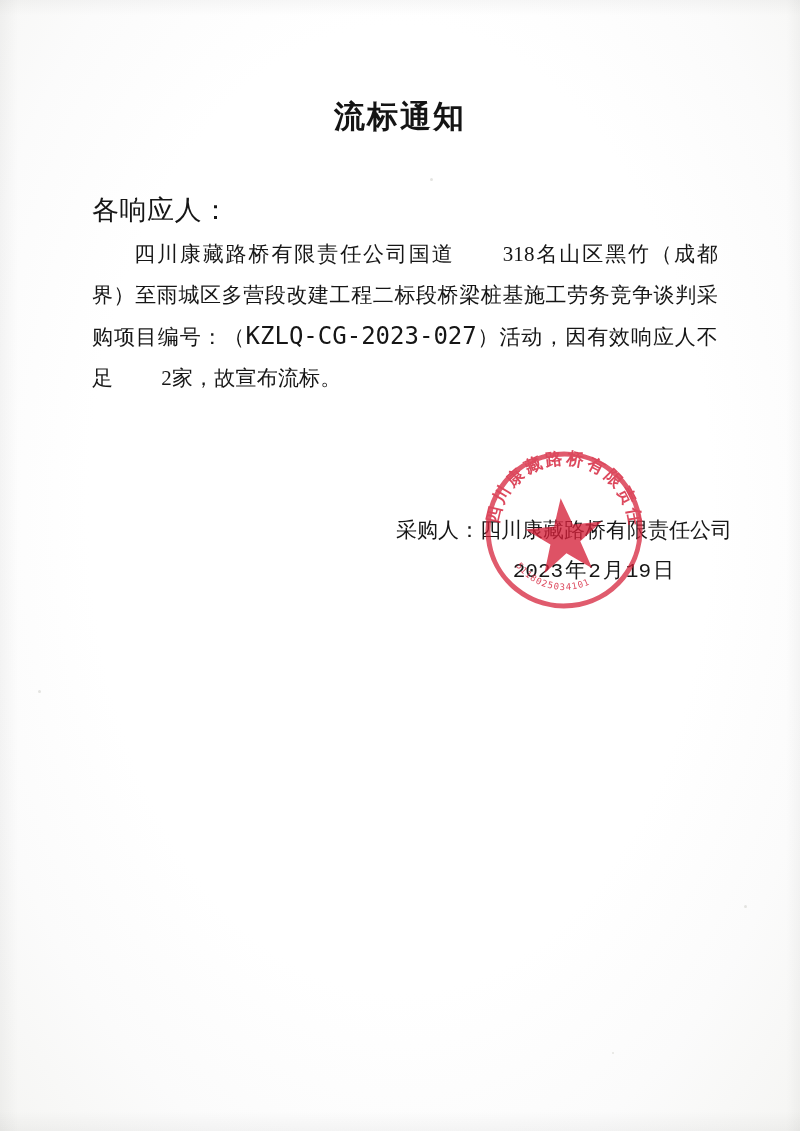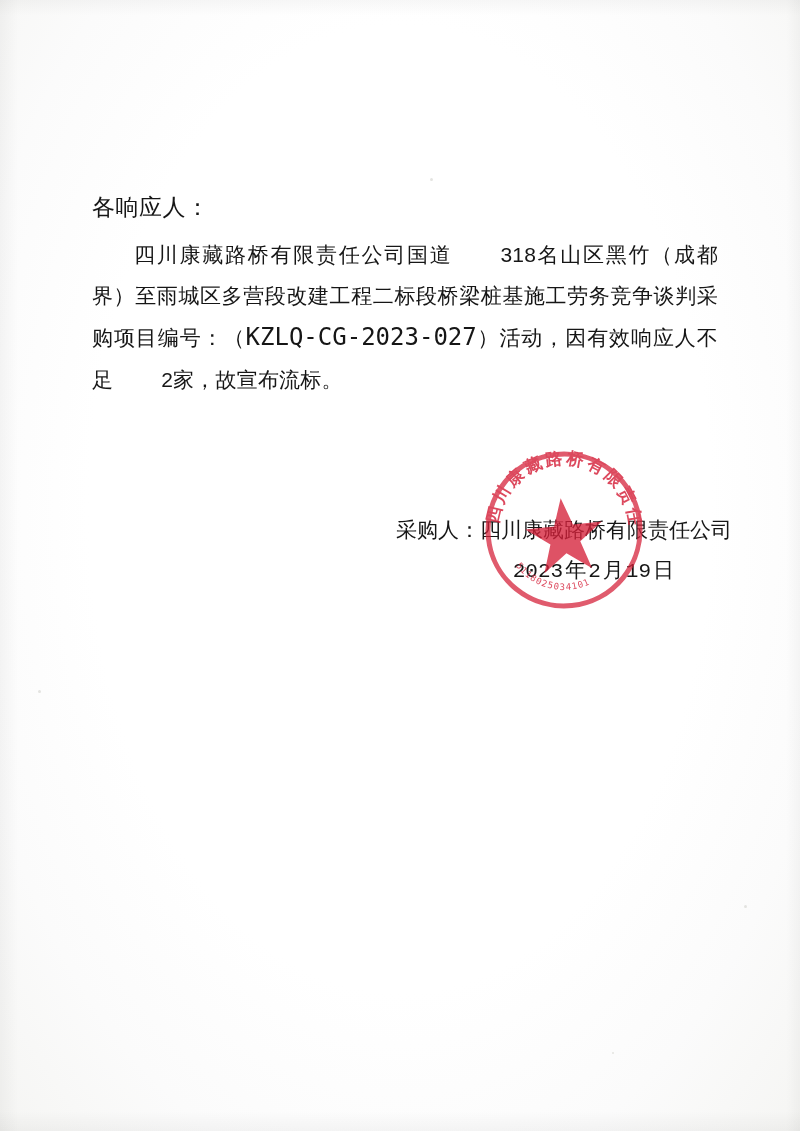--- a/index.html
+++ b/index.html
@@ -53,21 +53,21 @@
     font-weight: bold;
     font-size: 31px;
     letter-spacing: 2px;
     color: #141414;
   }
 
   .salutation {
     position: absolute;
     top: 192px;
     left: 92px;
-    font-size: 23px;
+    font-size: 27px;
     letter-spacing: 0.5px;
     color: #161616;
   }
 
   .paragraph {
     position: absolute;
     top: 234px;
     left: 92px;
     width: 626px;
     font-size: 21px;
@@ -76,21 +76,21 @@
     text-indent: 42px;
     letter-spacing: 0.2px;
     color: #161616;
   }
   .paragraph .code {
     font-family: "DejaVu Sans Mono", "Liberation Mono", monospace;
     font-size: 24px;
     letter-spacing: 0px;
   }
   .paragraph .num {
-    font-family: Liberation Sans, sans-serif;
+    font-family: Liberation Serif, serif;
     margin-left: 48px;
   }
 
   .signature-block {
     position: absolute;
     top: 510px;
     left: 0;
     width: 732px;
     text-align: right;
     font-size: 21px;
@@ -139,20 +139,21 @@
     opacity: 0.7;
   }
 </style>
 </head>
 <body>
 
 <div class="page"></div>
 
 <div class="doc-body">
 
+  <div class="doc-title">流标通知</div>
 
   <div class="salutation">各响应人：</div>
 
   <div class="paragraph">
     <span>四川康藏路桥有限责任公司国道</span><span class="num">318</span><span>名山区黑竹（成都界）至雨城区多营段改建工程二标段桥梁桩基施工劳务竞争谈判采购项目编号：（</span><span class="code">KZLQ-CG-2023-027</span><span>）活动，因有效响应人不足</span><span class="num">2</span><span>家，故宣布流标。</span>
   </div>
 
   <div class="signature-block">
     <span class="sign-line-1"><span>采购人：</span><span>四川康藏路桥有限责任公司</span></span>
     <span class="sign-line-2"><span class="num">2023</span><span>年</span><span class="num">2</span><span>月</span><span class="num">19</span><span>日</span></span>

